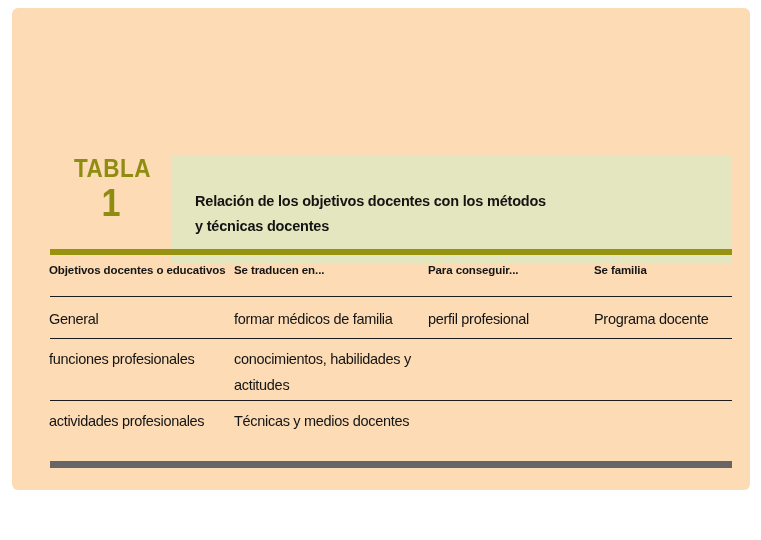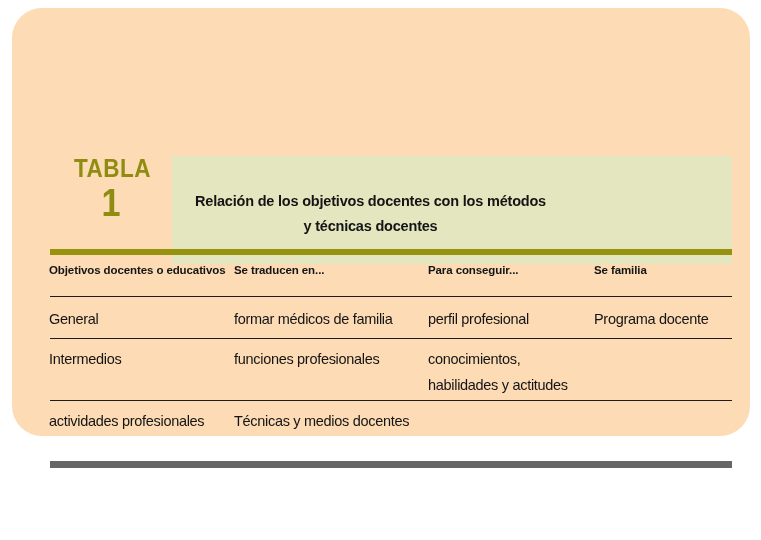--- a/index.html
+++ b/index.html
@@ -13,23 +13,23 @@
     width: 761px;
     height: 540px;
     background: #ffffff;
     overflow: hidden;
   }
   .panel {
     position: absolute;
     left: 12px;
     top: 8px;
     width: 738px;
-    height: 428px;
+    height: 482px;
     background: #fcdbb5;
-    border-radius: 30px;
+    border-radius: 6px;
   }
   .badge {
     position: absolute;
     left: 58px;
     top: 146px;
     width: 82px;
     text-align: center;
     color: #8f8c12;
     transform: scaleX(0.9);
     transform-origin: center top;
@@ -56,21 +56,20 @@
   }
   .title-text {
     position: absolute;
     left: 23px;
     top: 33px;
     font-weight: bold;
     font-size: 14.5px;
     line-height: 25px;
     color: #141414;
     letter-spacing: -0.2px;
-    text-align: center;
   }
   .rule-olive {
     position: absolute;
     left: 38px;
     top: 241px;
     width: 682px;
     height: 6px;
     background: #98930f;
     z-index: 3;
   }
@@ -154,21 +153,20 @@
     <div class="trow tbody-row row-1">
       <div>General</div>
       <div>formar médicos de familia</div>
       <div>perfil profesional</div>
       <div>Programa docente</div>
     </div>
 
     <div class="thin-line line-2"></div>
 
     <div class="trow tbody-row row-2">
-      <div>Intermedios</div>
       <div>funciones profesionales</div>
       <div>conocimientos, habilidades y actitudes</div>
     </div>
 
     <div class="thin-line line-3"></div>
 
     <div class="trow tbody-row row-3">
       <div>actividades profesionales</div>
       <div>Técnicas y medios docentes</div>
     </div>

